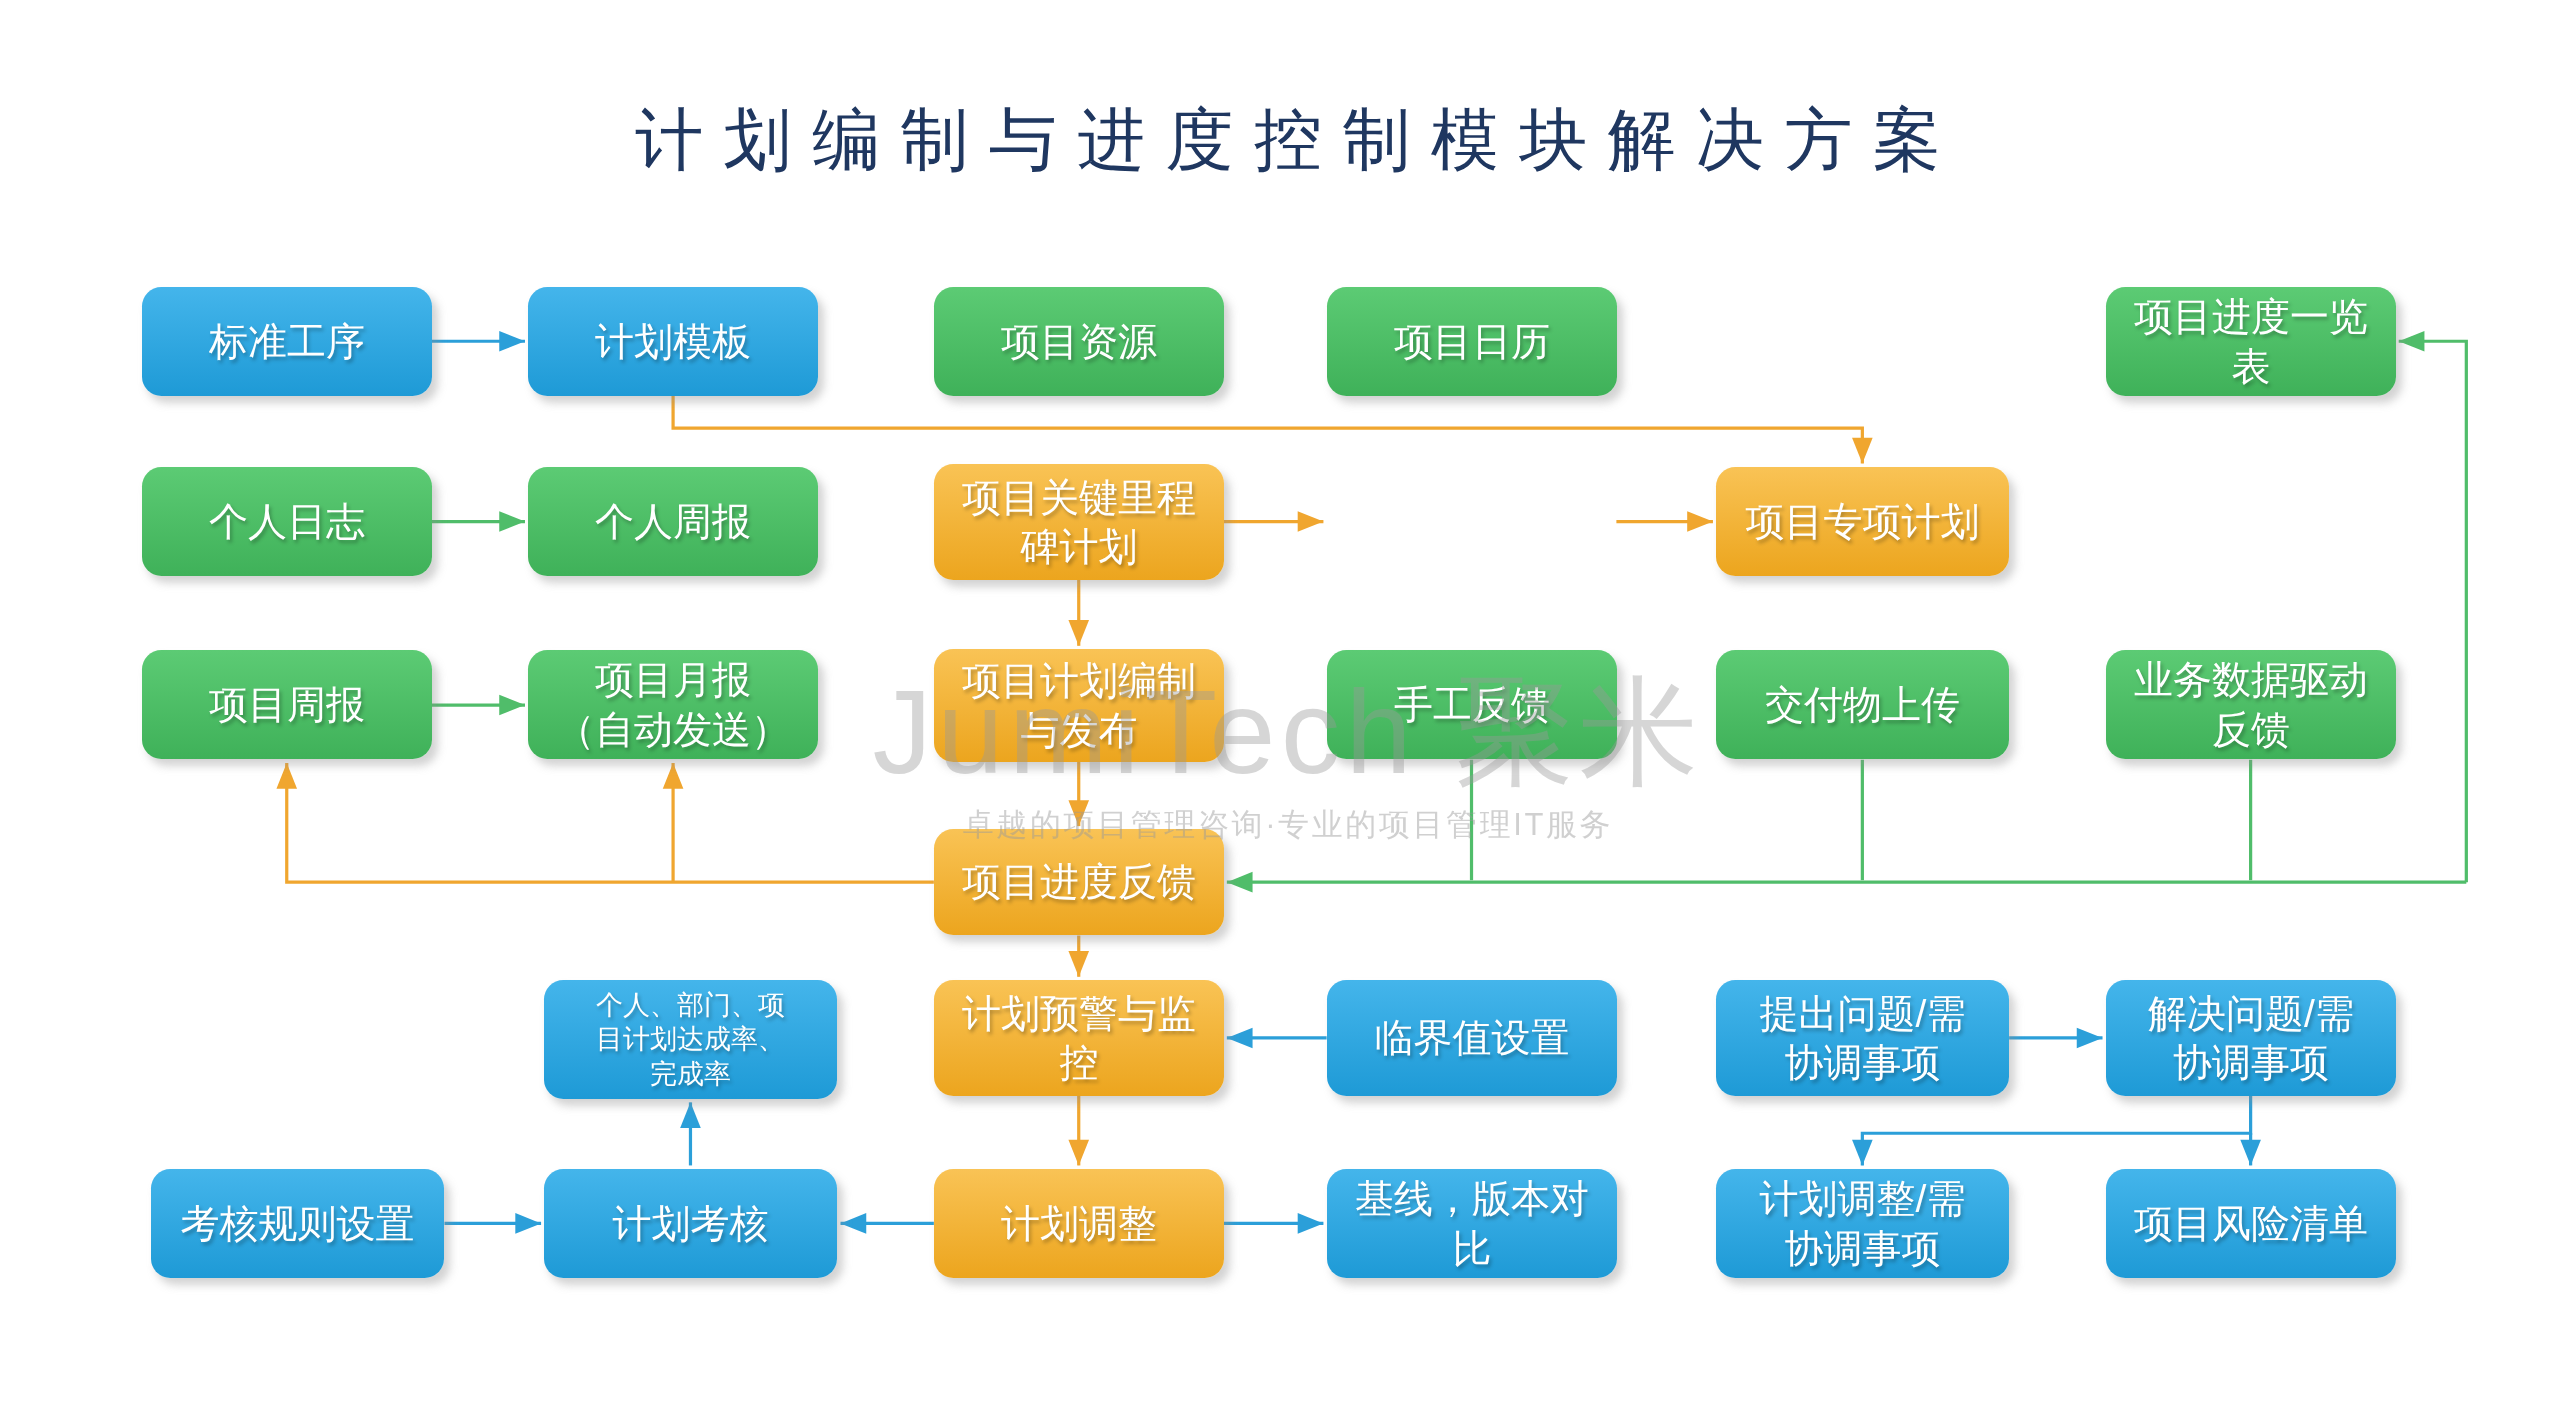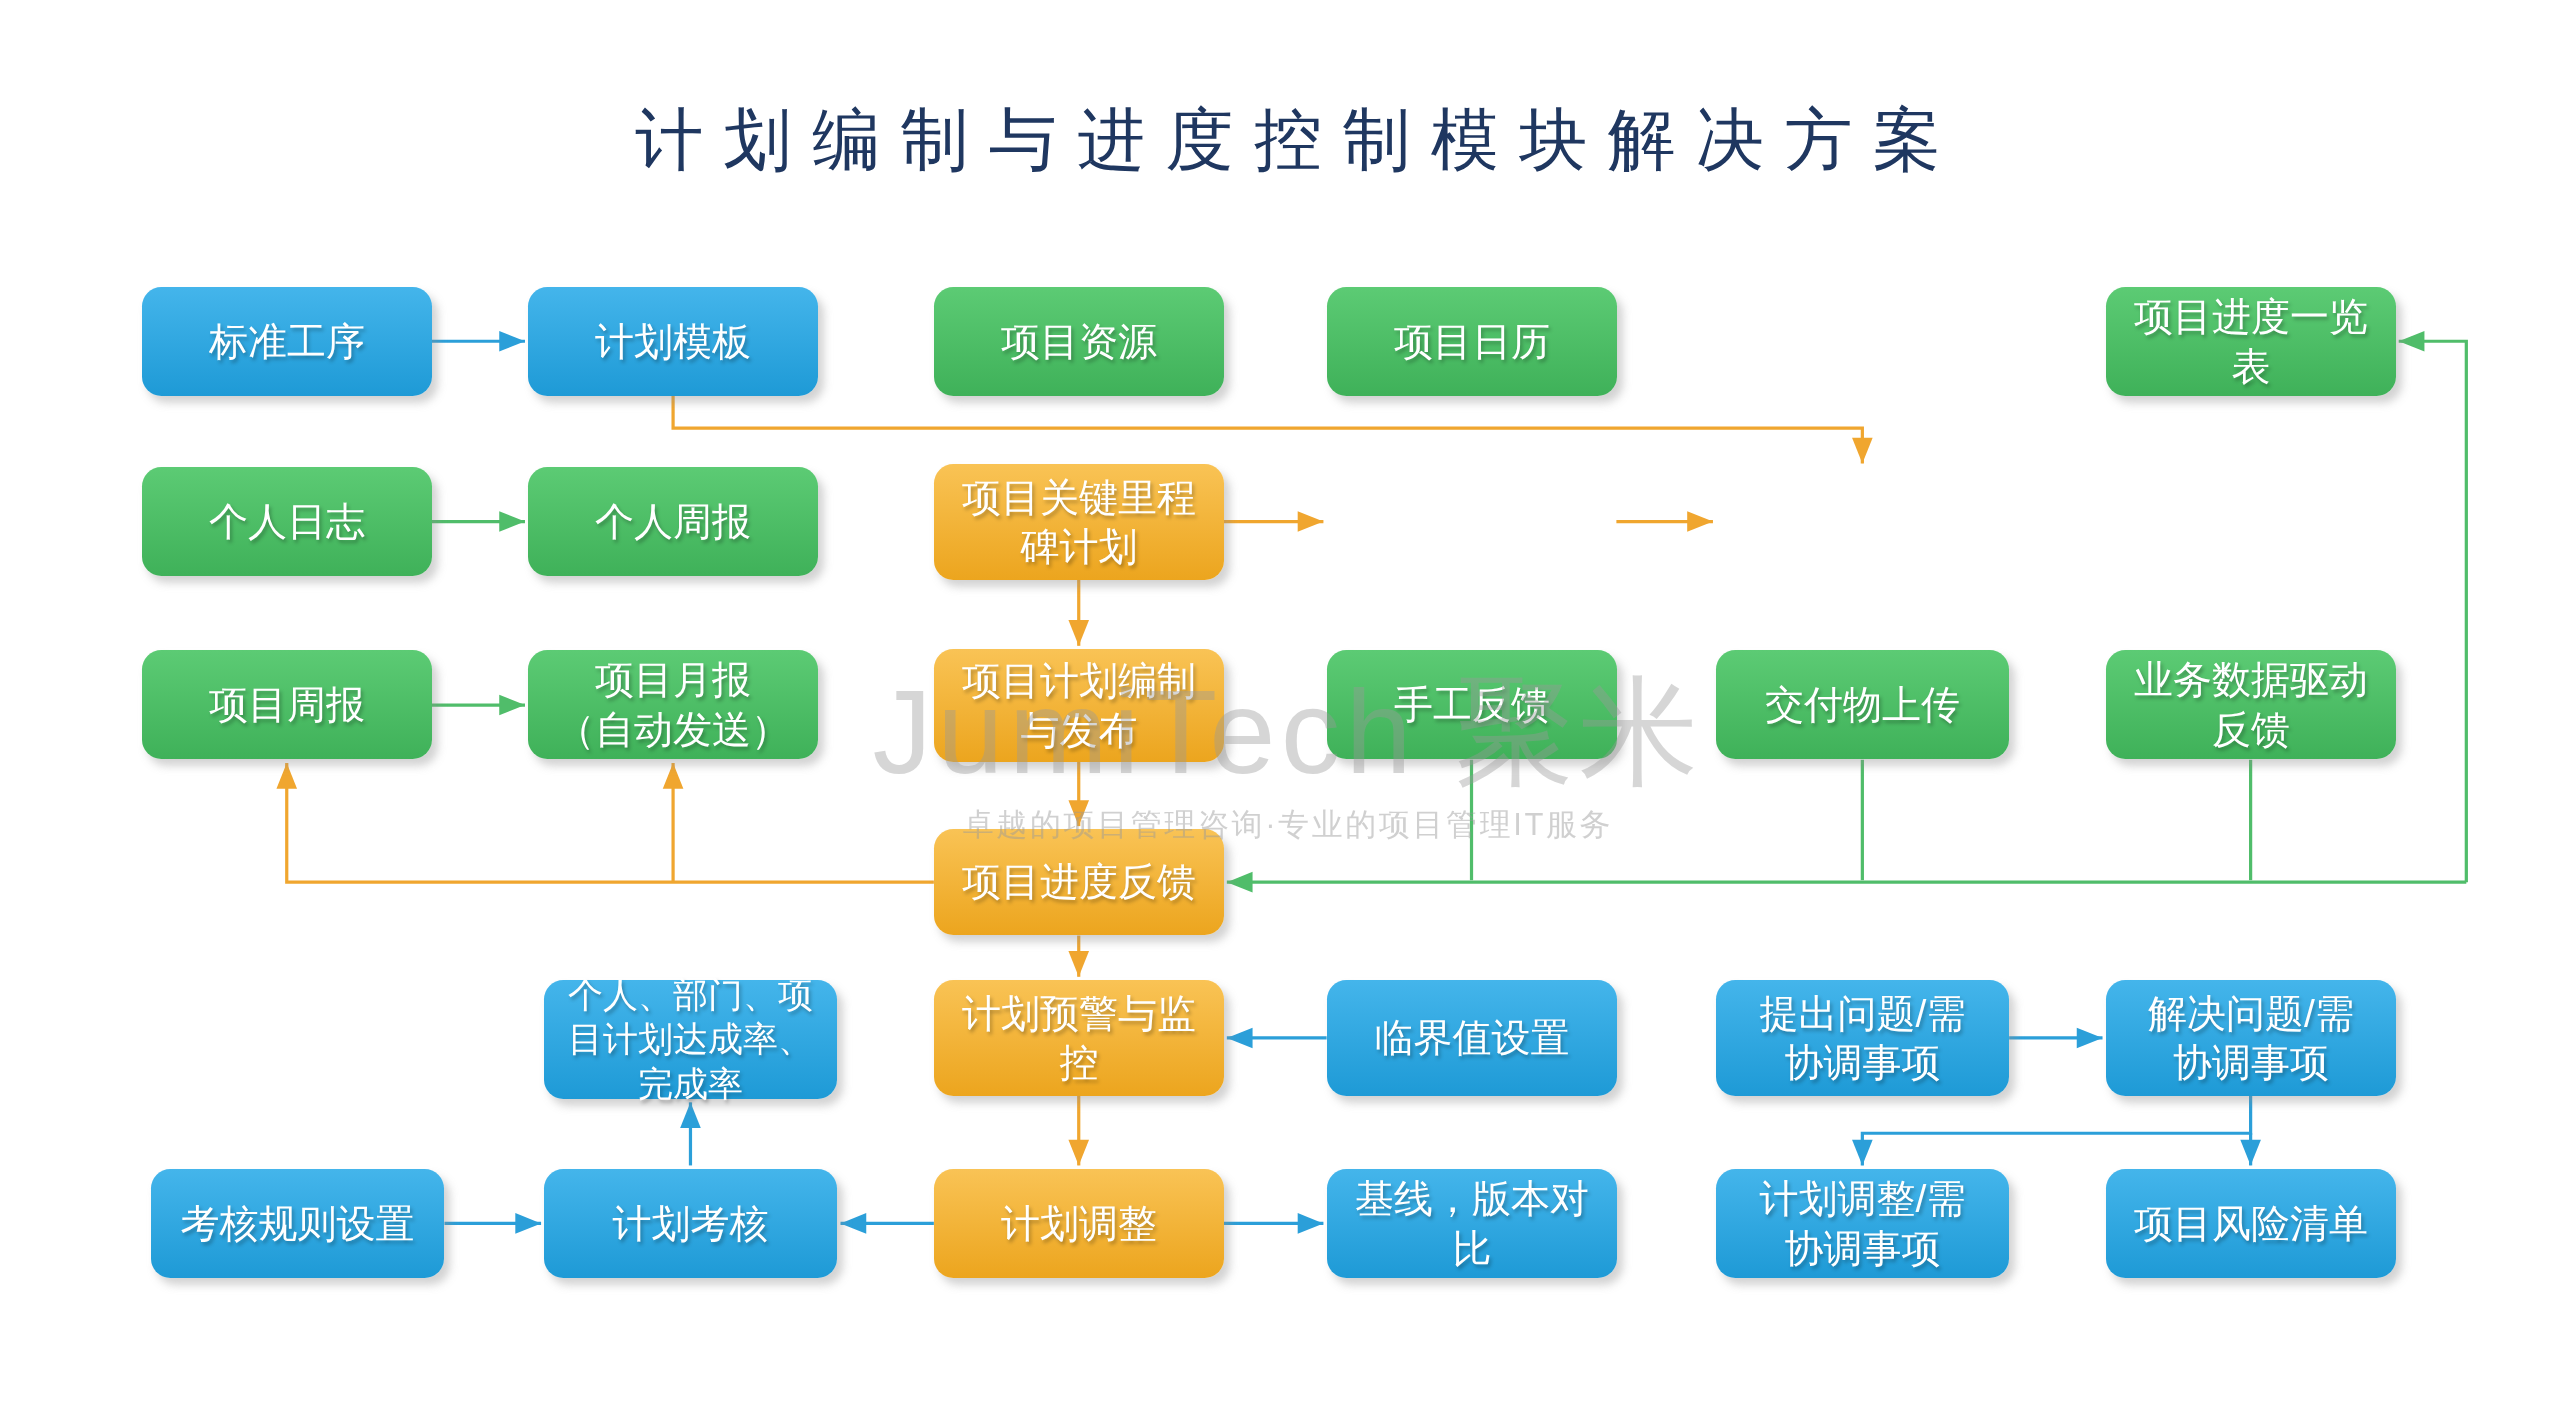--- a/index.html
+++ b/index.html
@@ -45,21 +45,21 @@
   #n-milestone{left:934px;top:464px; width:290px;height:116px;}
   #n-master   {left:1327px;top:467px; width:290px;height:109px;}
   #n-special  {left:1716px;top:467px; width:293px;height:109px;}
   #n-projweek {left:142px; top:650px;width:290px;height:109px;}
   #n-projmonth{left:528px; top:650px;width:290px;height:109px;}
   #n-compile  {left:934px;top:649px;width:290px;height:113px;}
   #n-manual   {left:1327px;top:650px;width:290px;height:109px;}
   #n-deliver  {left:1716px;top:650px;width:293px;height:109px;}
   #n-bizdata  {left:2106px;top:650px;width:290px;height:109px;}
   #n-feedback {left:934px;top:829px;width:290px;height:106px;}
-  #n-rates    {left:544px; top:980px;width:293px;height:119px;font-size:35px;}
+  #n-rates    {left:544px; top:980px;width:293px;height:119px;font-size:27px;}
   #n-alert    {left:934px;top:980px;width:290px;height:116px;}
   #n-threshold{left:1327px;top:980px;width:290px;height:116px;}
   #n-raise    {left:1716px;top:980px;width:293px;height:116px;}
   #n-solve    {left:2106px;top:980px;width:290px;height:116px;}
   #n-rules    {left:151px; top:1169px;width:293px;height:109px;}
   #n-assess   {left:544px; top:1169px;width:293px;height:109px;}
   #n-adjust   {left:934px;top:1169px;width:290px;height:109px;}
   #n-baseline {left:1327px;top:1169px;width:290px;height:109px;}
   #n-close    {left:1716px;top:1169px;width:293px;height:109px;}
   #n-risk     {left:2106px;top:1169px;width:290px;height:109px;}
@@ -124,20 +124,21 @@
   <div class="node blue" id="n-tmpl">计划模板</div>
   <div class="node green" id="n-res">项目资源</div>
   <div class="node green" id="n-cal">项目日历</div>
   <div class="node green" id="n-overview">项目进度一览
 表</div>
 
   <div class="node green" id="n-plog">个人日志</div>
   <div class="node green" id="n-pweek">个人周报</div>
   <div class="node yellow" id="n-milestone">项目关键里程
 碑计划</div>
+  <div class="node yellow" id="n-special">项目专项计划</div>
 
   <div class="node green" id="n-projweek">项目周报</div>
   <div class="node green" id="n-projmonth">项目月报
 （自动发送）</div>
   <div class="node yellow" id="n-compile">项目计划编制
 与发布</div>
   <div class="node green" id="n-manual">手工反馈</div>
   <div class="node green" id="n-deliver">交付物上传</div>
   <div class="node green" id="n-bizdata">业务数据驱动
 反馈</div>

